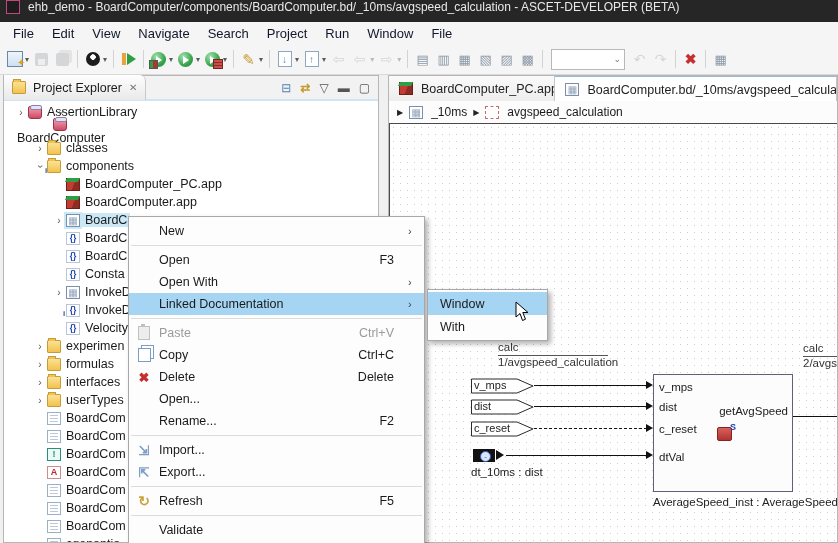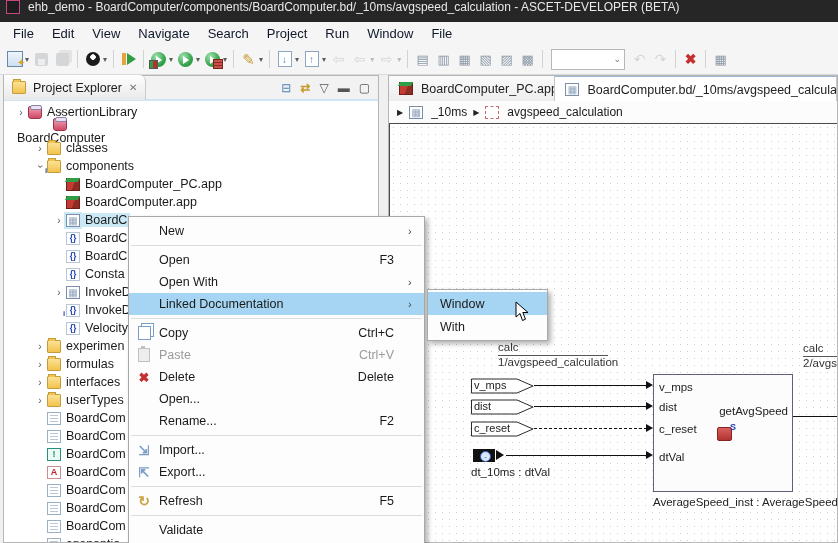--- a/index.html
+++ b/index.html
@@ -485,21 +485,21 @@
         </div>
         <div class="hline dash" style="left: 144px; top: 304px; width: 113px;"></div>
         <span class="ah" style="left: 256px; top: 300px;"></span>
         <div class="hline" style="left: 116px; top: 331px; width: 141px;"></div>
         <span class="ah" style="left: 256px; top: 327px;"></span>
       </div>
     <div class="dtsrc" style="left:83px;top:325px;">
       <span class="dot">-</span>
         <span class="tip"></span>
     </div>
-    <div class="dlabel" style="left:81px;top:342px;">dt_10ms : dtVal</div>
+    <div class="dlabel" style="left:81px;top:342px;">dt_10ms : dist</div>
     <div class="dblock" style="left:263px;top:250px;width:140px;height:118px;">
       <div id="dports">
           <div class="dport" style="top: 6px;">v_mps</div>
           <div class="dport" style="top: 26px;">dist</div>
           <div class="dport" style="top: 48px;">c_reset</div>
           <div class="dport" style="top: 76px;">dtVal</div>
         </div>
       <div class="dmethod" style="top:30px;">getAvgSpeed</div>
       <div class="dcube" style="left:63px;top:52px;" data-g="S"></div>
     </div>
@@ -525,34 +525,34 @@
       <span class="mico"></span>
       <span class="mlbl">Open With</span>
       <span class="msub">›</span>
     </div>
     <div class="cmi hl">
       <span class="mico"></span>
       <span class="mlbl">Linked Documentation</span>
       <span class="msub">›</span>
     </div>
     <div class="csep"></div>
-    <div class="cmi">
-      <span class="mico">
-        <span class="mico-copy"></span>
-      </span>
-      <span class="mlbl">Copy</span>
-      <span class="macc">Ctrl+C</span>
-      <span class="msub"></span>
-    </div>
     <div class="cmi dis">
       <span class="mico">
         <span class="mico-paste"></span>
       </span>
       <span class="mlbl">Paste</span>
       <span class="macc">Ctrl+V</span>
+      <span class="msub"></span>
+    </div>
+    <div class="cmi">
+      <span class="mico">
+        <span class="mico-copy"></span>
+      </span>
+      <span class="mlbl">Copy</span>
+      <span class="macc">Ctrl+C</span>
       <span class="msub"></span>
     </div>
     <div class="cmi">
       <span class="mico g-del">✖</span>
       <span class="mlbl">Delete</span>
       <span class="macc">Delete</span>
       <span class="msub"></span>
     </div>
     <div class="cmi">
       <span class="mico"></span>

